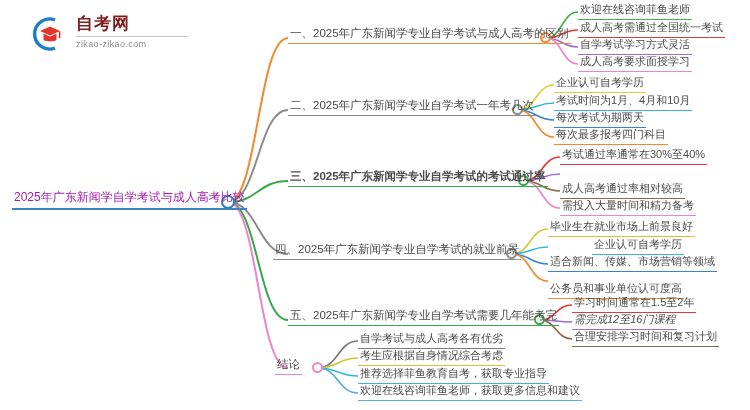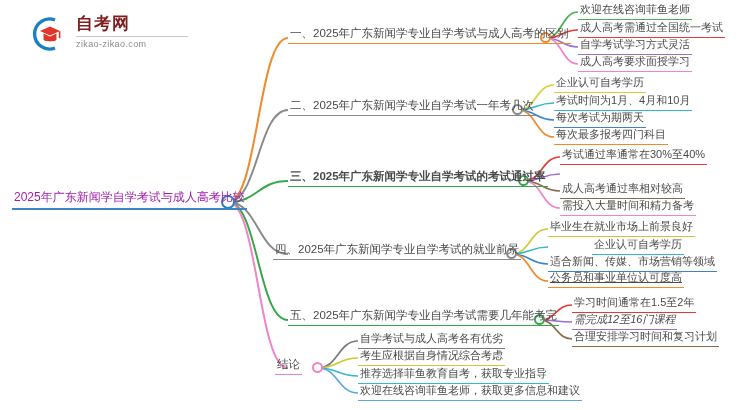--- a/index.html
+++ b/index.html
@@ -158,21 +158,21 @@
   </div>
   <div class="node l2" style="left:548px;top:219px;">
     <span class="txt" style="border-bottom-color: rgb(207, 200, 54);">毕业生在就业市场上前景良好</span>
   </div>
   <div class="node l2" style="left:548px;top:237px;">
     <span class="txt" style="border-bottom-color: rgb(53, 183, 207); margin-left: 44px;">企业认可自考学历</span>
   </div>
   <div class="node l2" style="left:548px;top:254px;">
     <span class="txt" style="border-bottom-color: rgb(61, 132, 198);">适合新闻、传媒、市场营销等领域</span>
   </div>
-  <div class="node l2" style="left:548px;top:270px;text-decoration:underline;">
+  <div class="node l2" style="left:548px;top:281px;">
     <span class="txt" style="border-bottom-color: rgb(239, 139, 44);">公务员和事业单位认可度高</span>
   </div>
 
   <div class="node l1" style="left:288px;top:308px;">
     <span class="txt" style="border-bottom-color: rgb(54, 168, 74);">五、2025年广东新闻学专业自学考试需要几年能考完</span>
   </div>
   <div class="node l2" style="left:572px;top:295px;">
     <span class="txt" style="border-bottom-color: rgb(224, 59, 59);">学习时间通常在1.5至2年</span>
   </div>
   <div class="node l2" style="left:572px;top:312px;font-style:italic;">

